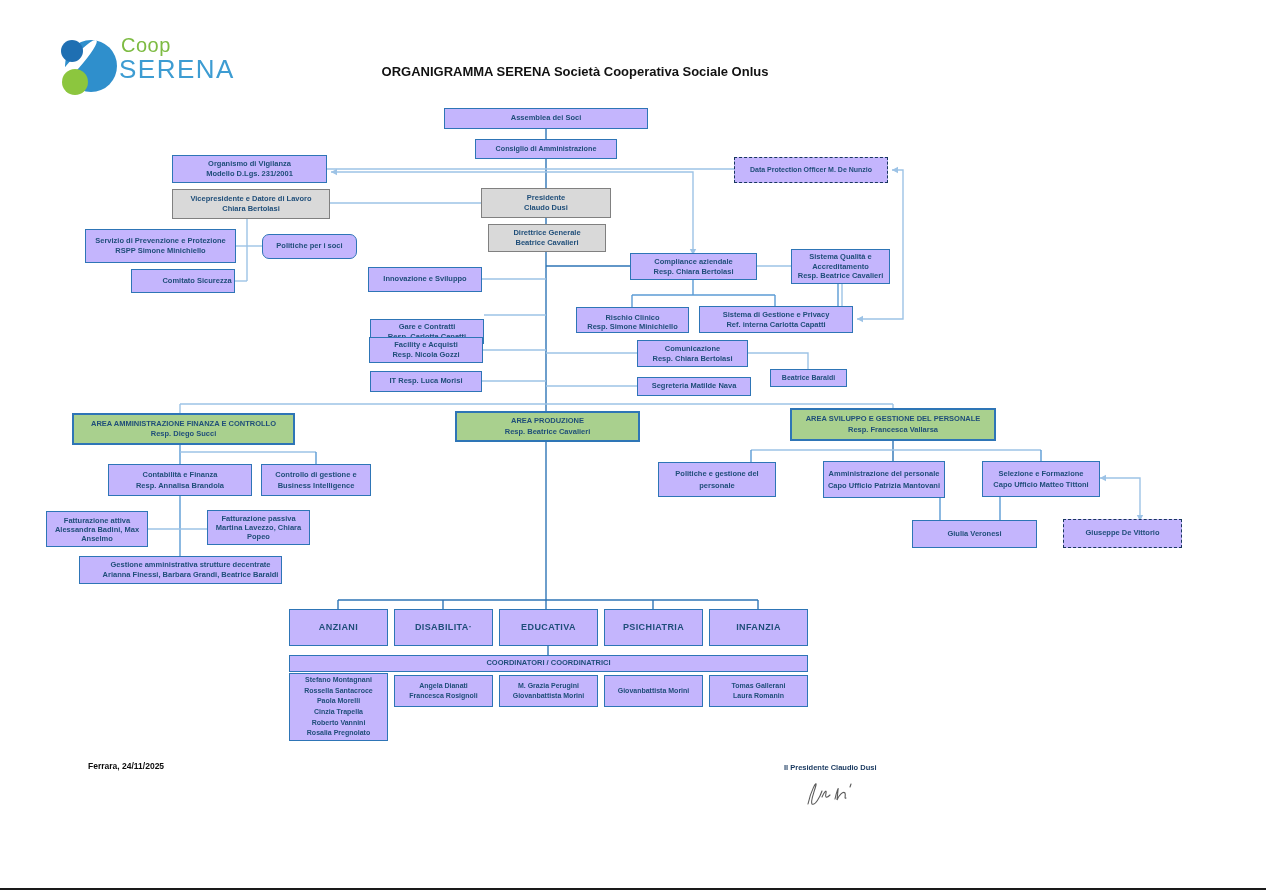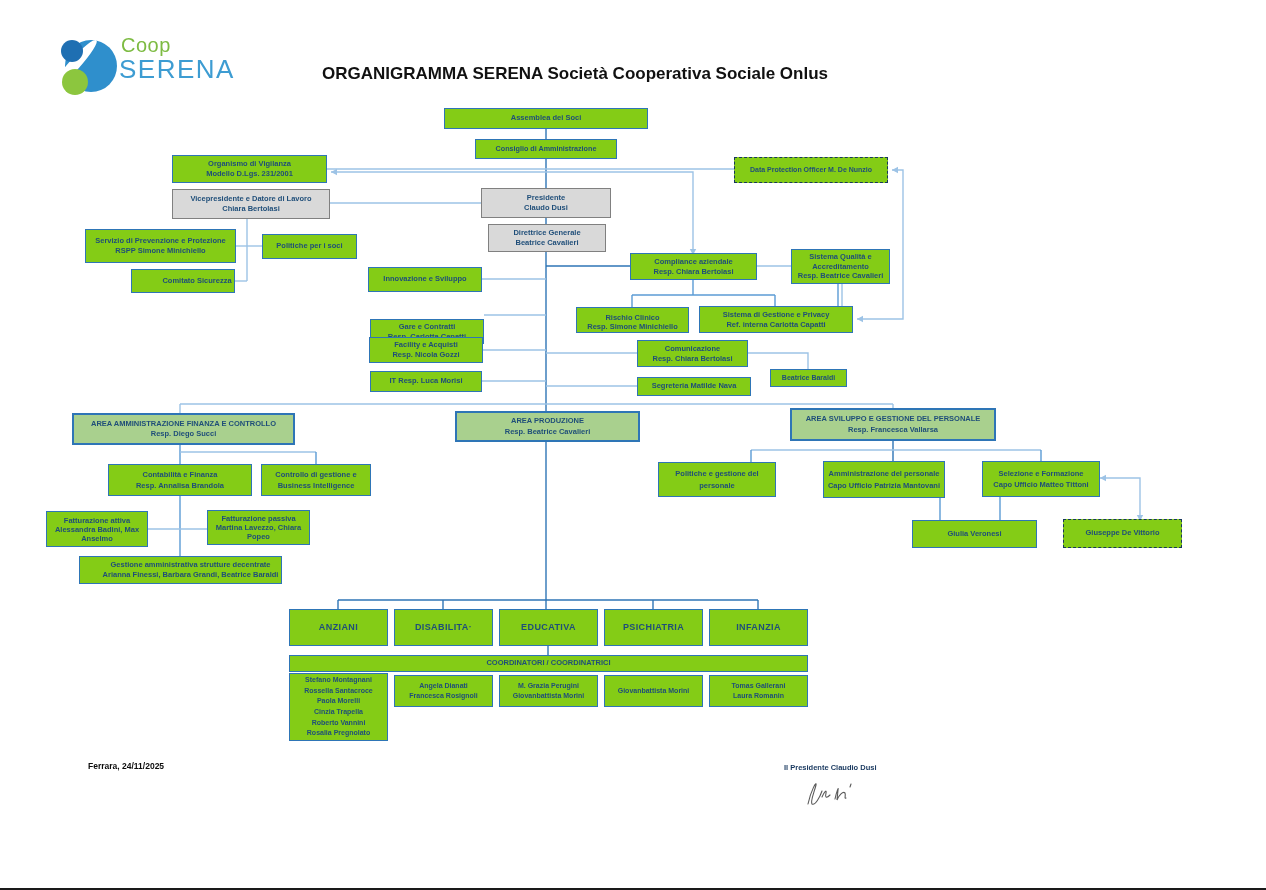--- a/index.html
+++ b/index.html
@@ -1,28 +1,28 @@
 <!DOCTYPE html>
 <html><head>
 <meta charset="utf-8">
 <style>
   html,body{margin:0;padding:0;background:#888;}
   .page{position:relative;width:1266px;height:890px;background:#ffffff;overflow:hidden;
         font-family:"Liberation Sans",sans-serif;}
   .page-bottom-edge{position:absolute;left:0;bottom:0;width:100%;height:2px;background:#1a1a1a;}
   #lines{position:absolute;left:0;top:0;width:1266px;height:890px;pointer-events:none;}
   .title{position:absolute;left:260px;top:64px;width:630px;text-align:center;
-         font-size:17px;font-weight:bold;color:#111;}
+         font-size:13px;font-weight:bold;color:#111;}
   .logo{position:absolute;left:57px;top:36px;width:200px;height:64px;}
   .logo svg{position:absolute;left:0;top:0;}
   .logo-coop{position:absolute;left:64px;top:-2px;font-size:20px;color:#7DBB42;letter-spacing:.5px;}
   .logo-serena{position:absolute;left:62px;top:18px;font-size:26px;font-weight:normal;
                color:#3D9CD2;letter-spacing:1.5px;}
   .node{position:absolute;box-sizing:border-box;display:flex;flex-direction:column;
-        align-items:center;justify-content:center;text-align:center;background:#84cc16;
+        align-items:center;justify-content:center;text-align:center;background:#c4b5fd;
         border:1px solid #2E75B6;color:#1F4E79;font-weight:bold;font-size:7.5px;line-height:1.4;}
   .node.gray{background:#D9D9D9;border:1.2px solid #808080;}
   .node.green{background:#A9D08E;border:2.5px solid #2E75B6;}
   .node.dashed{border:1.8px dashed #17375E;}
   .node.service{border-width:1.5px;font-size:9px;letter-spacing:.4px;}
   .footer-date{position:absolute;left:88px;top:761px;font-size:8.5px;font-weight:bold;color:#0c0c0c;}
   .footer-president{position:absolute;left:784px;top:763px;font-size:7.5px;font-weight:bold;color:#17375E;}
   .signature{position:absolute;left:800px;top:776px;}
 </style>
 </head>
@@ -123,21 +123,21 @@
         <span>Claudo Dusi</span>
       </div>
       <div class="node gray" style="left: 488px; top: 224px; width: 118px; height: 28px;">
         <span>Direttrice Generale</span>
         <span>Beatrice Cavalieri</span>
       </div>
       <div class="node plain" style="left: 85px; top: 229px; width: 151px; height: 34px; line-height: 1.3;">
         <span>Servizio di Prevenzione e Protezione</span>
         <span>RSPP Simone Minichiello</span>
       </div>
-      <div class="node plain" style="left: 262px; top: 234px; width: 95px; height: 25px;">
+      <div class="node plain" style="left: 262px; top: 234px; width: 95px; height: 25px; border-radius: 7px;">
         <span>Politiche per i soci</span>
       </div>
       <div class="node plain" style="left: 131px; top: 269px; width: 104px; height: 24px; padding-left: 28px;">
         <span>Comitato Sicurezza</span>
       </div>
       <div class="node plain" style="left: 368px; top: 267px; width: 114px; height: 25px;">
         <span>Innovazione e Sviluppo</span>
       </div>
       <div class="node plain" style="left: 630px; top: 253px; width: 127px; height: 27px; line-height: 1.3;">
         <span>Compliance aziendale</span>

